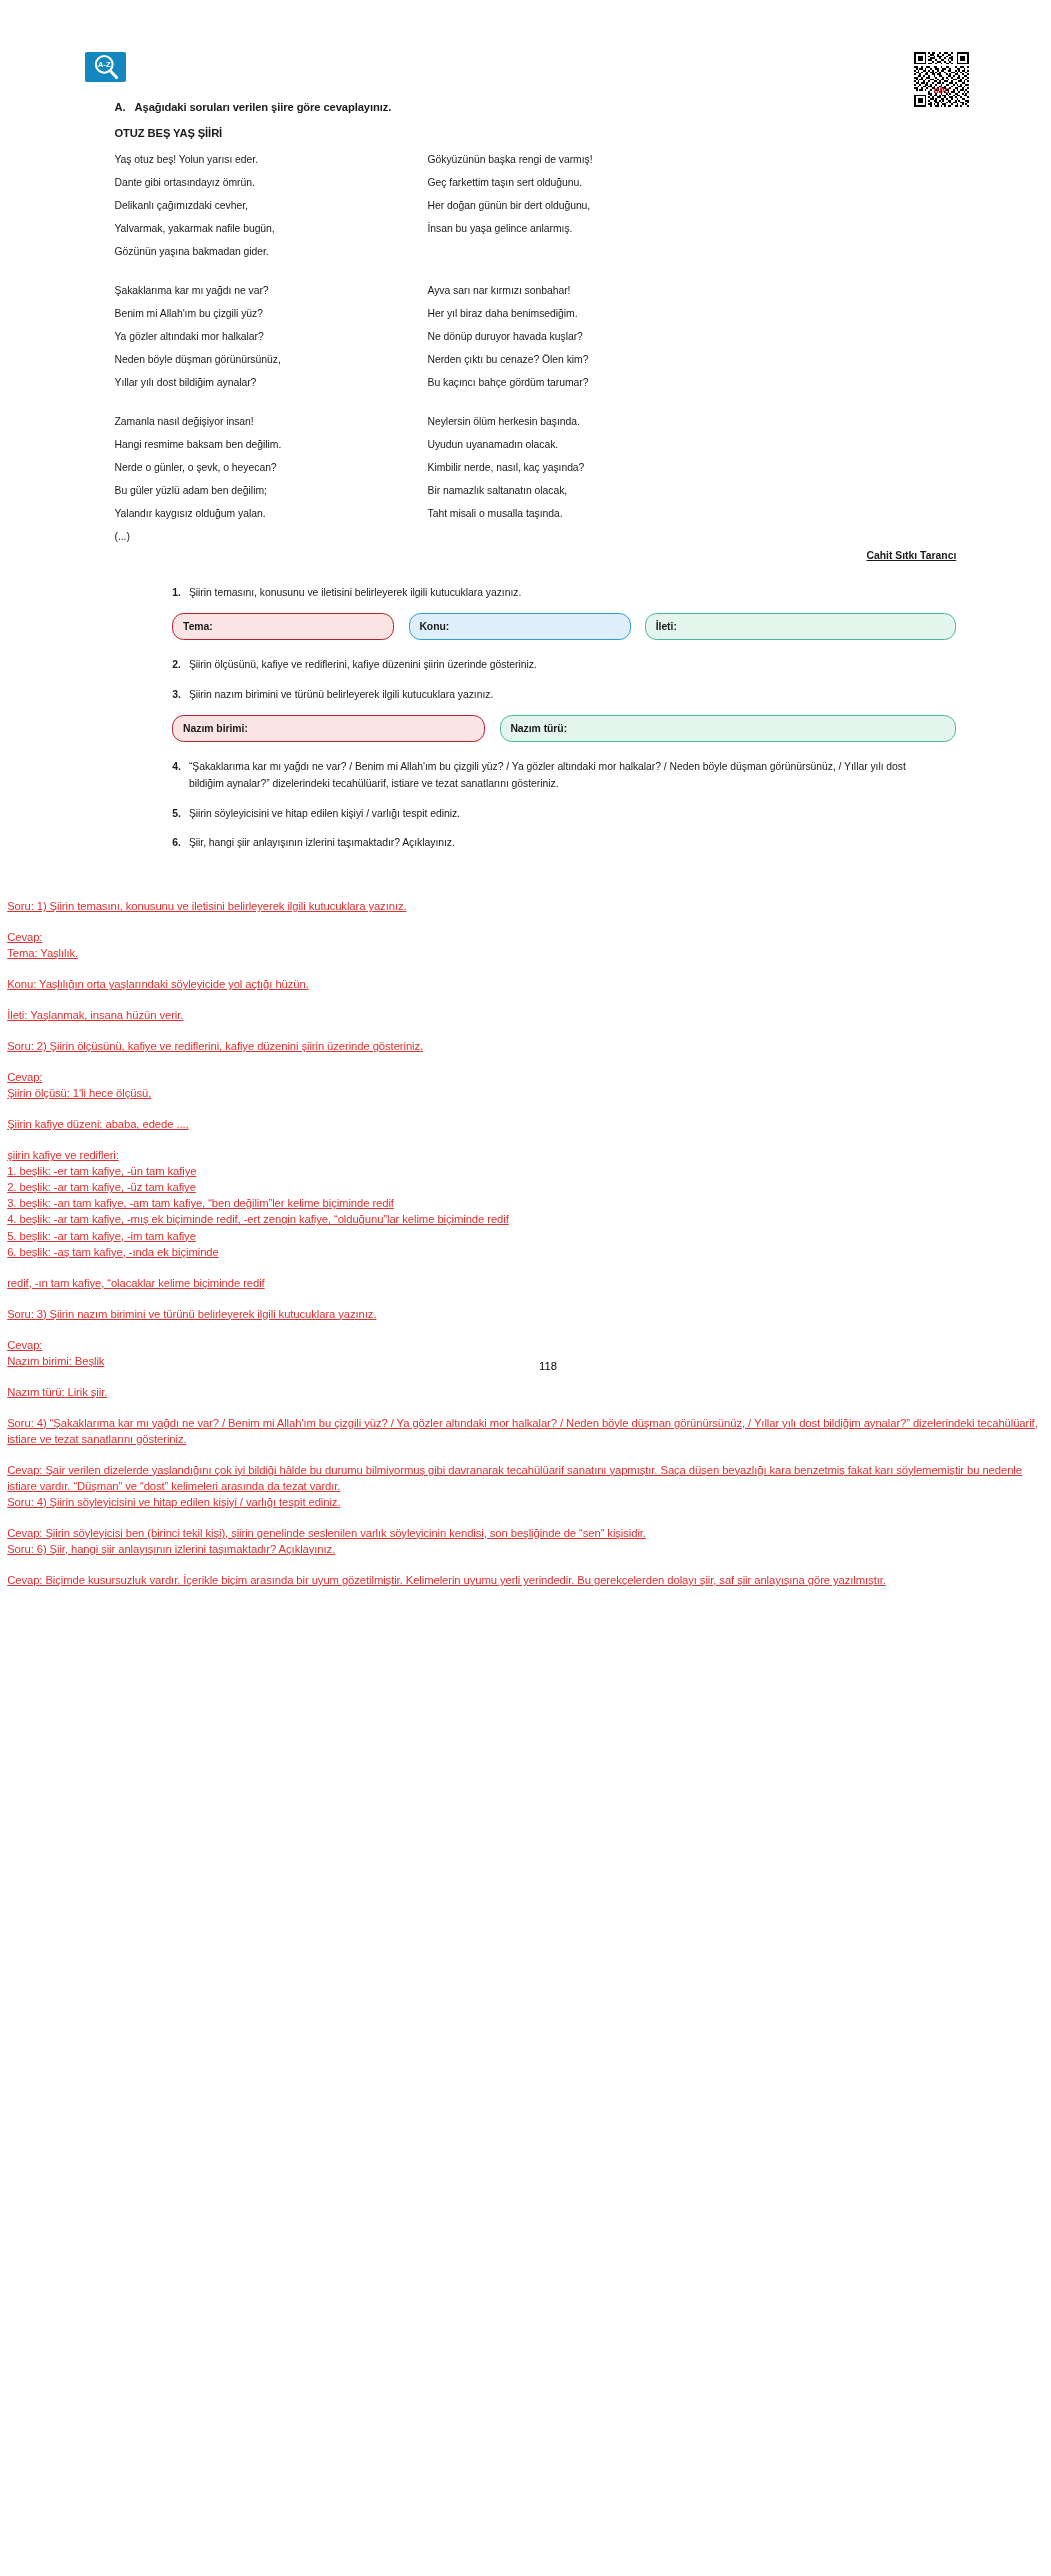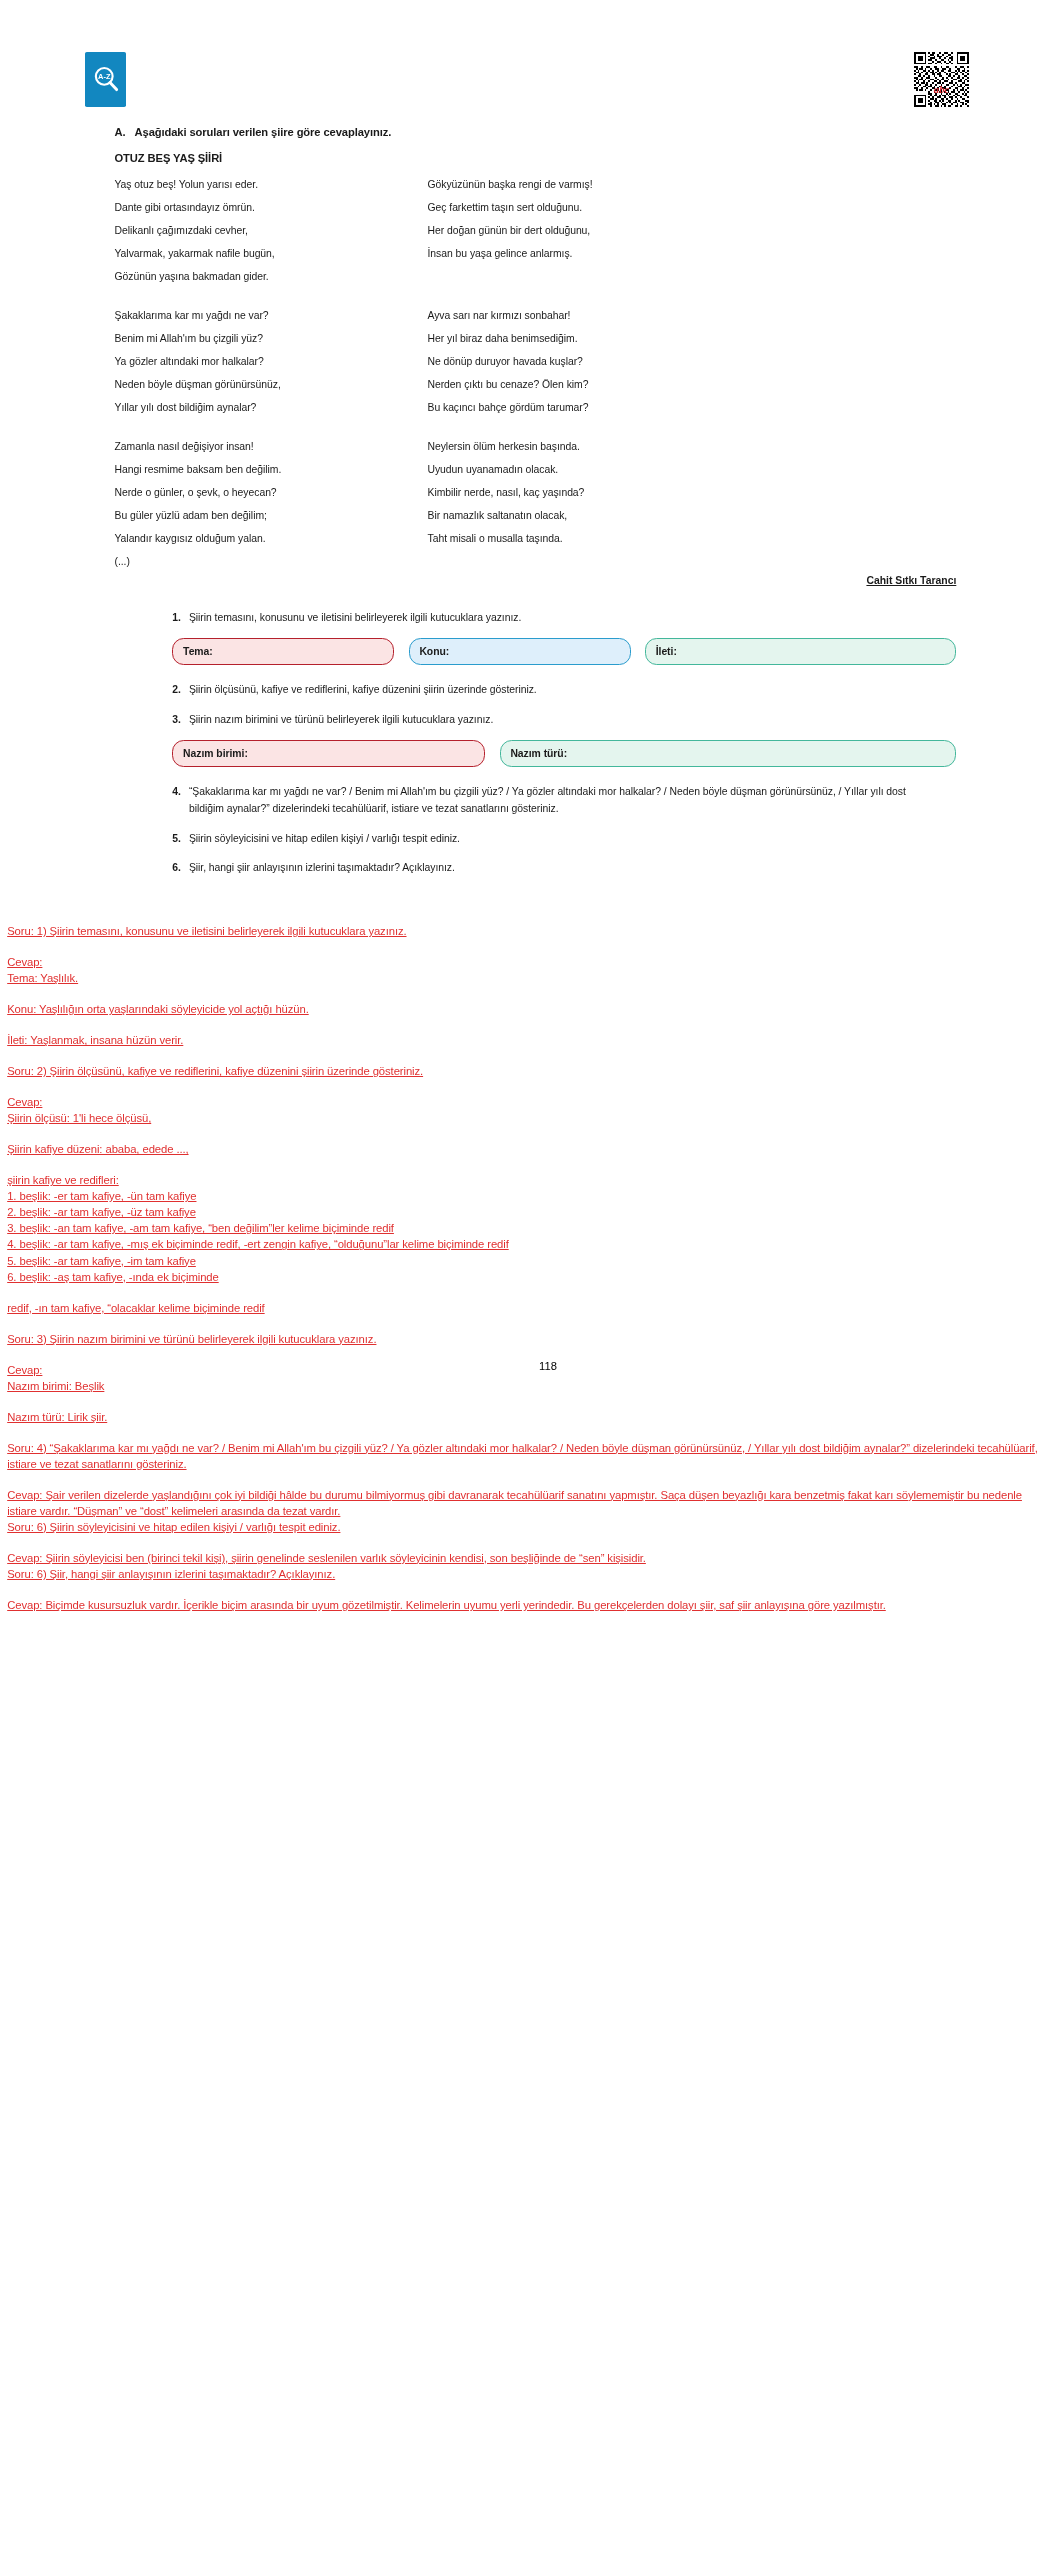--- a/index.html
+++ b/index.html
@@ -16,21 +16,21 @@
   
   .sheet { position: relative; padding: 49px 85px 0 85px; }
 
   .header-row {
     display: flex;
     align-items: flex-start;
     gap: 12.5px;
     position: relative;
   }
   .badge-icon {
-    width: 41px; height: 55px;
+    width: 41px; height: 30px;
     background: #1287c0;
     flex: 0 0 41px;
     border-radius: 1.8px;
     display: flex; align-items: center; justify-content: center;
     margin-top: 2.7px;
   }
   .badge-icon svg { display:block; }
 
   .header-title {
     font-family: "Liberation Serif", serif;
@@ -574,20 +574,20 @@
     <p class="ln">Soru: 3) Şiirin nazım birimini ve türünü belirleyerek ilgili kutucuklara yazınız.</p>
     <div class="sp"></div>
     <p class="ln">Cevap:</p>
     <p class="ln">Nazım birimi: Beşlik</p>
     <div class="sp"></div>
     <p class="ln">Nazım türü: Lirik şiir.</p>
     <div class="sp"></div>
     <p class="ln">Soru: 4) “Şakaklarıma kar mı yağdı ne var? / Benim mi Allah'ım bu çizgili yüz? / Ya gözler altındaki mor halkalar? / Neden böyle düşman görünürsünüz, / Yıllar yılı dost bildiğim aynalar?” dizelerindeki tecahülüarif, istiare ve tezat sanatlarını gösteriniz.</p>
     <div class="sp"></div>
     <p class="ln">Cevap: Şair verilen dizelerde yaşlandığını çok iyi bildiği hâlde bu durumu bilmiyormuş gibi davranarak tecahülüarif sanatını yapmıştır. Saça düşen beyazlığı kara benzetmiş fakat karı söylememiştir bu nedenle istiare vardır. “Düşman” ve “dost” kelimeleri arasında da tezat vardır.</p>
-    <p class="ln">Soru: 6) Şiirin söyleyicisini ve hitap edilen kişiyi / varlığı tespit ediniz.</p>
+    <p class="ln">Soru: 4) Şiirin söyleyicisini ve hitap edilen kişiyi / varlığı tespit ediniz.</p>
     <div class="sp"></div>
     <p class="ln">Cevap: Şiirin söyleyicisi ben (birinci tekil kişi), şiirin genelinde seslenilen varlık söyleyicinin kendisi, son beşliğinde de “sen” kişisidir.</p>
     <p class="ln">Soru: 6) Şiir, hangi şiir anlayışının izlerini taşımaktadır? Açıklayınız.</p>
     <div class="sp"></div>
     <p class="ln">Cevap: Biçimde kusursuzluk vardır. İçerikle biçim arasında bir uyum gözetilmiştir. Kelimelerin uyumu yerli yerindedir. Bu gerekçelerden dolayı şiir, saf şiir anlayışına göre yazılmıştır.</p>
   </div>
 
 
 </body></html>

